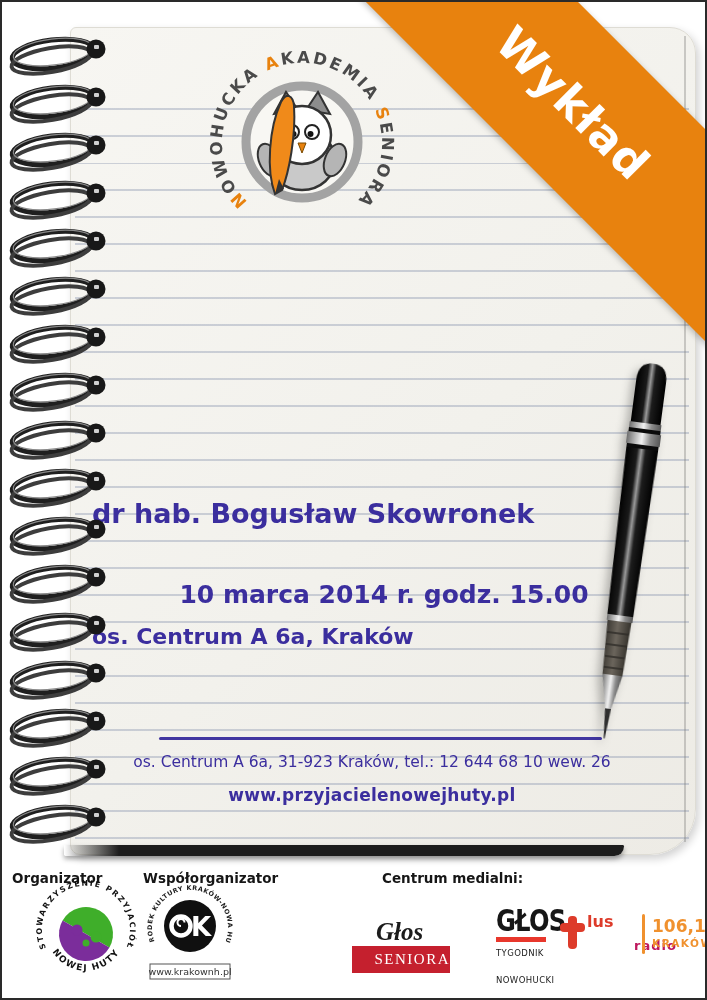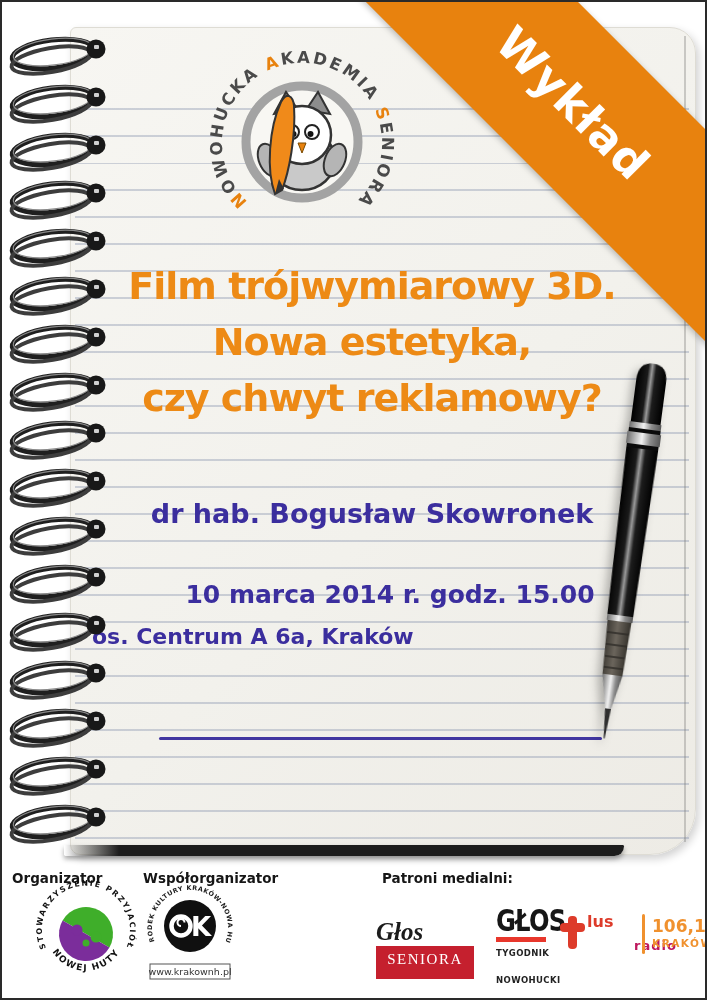--- a/index.html
+++ b/index.html
@@ -49,24 +49,24 @@
   
   .academy-logo{position:absolute;left:195px;top:30px;z-index:4;}
   
   .title{
     position:absolute;left:85px;top:256px;width:570px;z-index:2;
     text-align:center;font-weight:bold;font-size:38px;line-height:56px;
     letter-spacing:-1px;
   }
   .speaker{
     position:absolute;left:90px;top:496px;width:560px;z-index:2;
-    text-align:center;font-weight:bold;font-size:27px;
+    text-align:left;font-weight:bold;font-size:27px;
   }
   .date-line{
-    position:absolute;left:108px;top:578px;width:560px;z-index:2;
+    position:absolute;left:102px;top:578px;width:560px;z-index:2;
     text-align:center;font-weight:bold;font-size:25px;
   }
   .venue-line{
     position:absolute;left:90px;top:622px;width:560px;z-index:2;
     text-align:left;font-weight:bold;font-size:22px;
   }
   .rule-line{
     position:absolute;left:157px;top:735px;width:443px;height:3px;
     background:#4136a0;z-index:2;border-radius:2px;
   }
@@ -95,36 +95,36 @@
   .org-logo{position:absolute;left:28px;top:878px;z-index:2;}
   .ok-logo{position:absolute;left:134px;top:878px;z-index:2;}
   .dziennik{
     position:absolute;left:328px;top:893px;width:146px;height:25px;z-index:2;
     background:#c5202e;color:#fff;text-align:center;line-height:25px;
     font-family:"Liberation Serif",serif;font-weight:bold;font-size:15.5px;
     letter-spacing:.5px;
   }
   .glos-seniora{position:absolute;left:350px;top:918px;width:130px;height:56px;z-index:2;}
   .seniora-box{
-    position:absolute;left:0;top:26px;width:98px;height:33px;background:#c5202e;
-    color:#fff;text-align:center;line-height:27px;
-    font-family:"Liberation Serif",serif;font-size:15px;letter-spacing:1.5px;margin-left:24px;
+    position:absolute;left:0;top:26px;width:98px;height:27px;background:#c5202e;
+    color:#fff;text-align:right;line-height:27px;
+    font-family:"Liberation Serif",serif;font-size:15px;letter-spacing:1.5px;
   }
   .glos-script{
     position:absolute;left:24px;top:-2px;color:#1c1c1c;z-index:3;
     font-family:"Liberation Serif",serif;font-style:italic;font-weight:bold;
     font-size:25px;
   }
   .glos-tygodnik{position:absolute;left:494px;top:903px;width:70px;z-index:2;}
   .glos-word{
     font-size:31px;font-weight:bold;color:#161616;letter-spacing:-1px;
     transform:scaleX(.78);transform-origin:left;line-height:30px;
   }
   .glos-bar{width:50px;height:4.5px;background:#e8372c;margin-top:2px;}
-  .glos-sub{font-size:8.5px;font-weight:bold;color:#222;letter-spacing:.4px;margin-top:6px;line-height:11px;}
+  .glos-sub{font-size:8.5px;font-weight:normal;color:#222;letter-spacing:.4px;margin-top:6px;line-height:11px;}
   .plusradio{position:absolute;left:556px;top:908px;width:150px;height:52px;z-index:2;}
   .plus-cross-v{position:absolute;left:10px;top:6px;width:9px;height:33px;background:#dd3b2a;border-radius:4px;}
   .plus-cross-h{position:absolute;left:2px;top:13px;width:25px;height:9px;background:#dd3b2a;border-radius:4px;}
   .plus-lus{position:absolute;left:29px;top:2px;font-size:16px;font-weight:bold;color:#dd3b2a;}
   .plus-radio-word{position:absolute;left:36px;top:28px;font-size:13px;font-weight:bold;color:#be185d;letter-spacing:1px;margin-left:40px;}
   .plus-divider{position:absolute;left:84px;top:4px;width:3px;height:40px;background:#f0912e;border-radius:2px;}
   .plus-freq{position:absolute;left:94px;top:6px;font-size:17px;font-weight:bold;color:#f0912e;}
   .plus-fm{font-size:9.5px;}
   .plus-city{position:absolute;left:94px;top:27px;font-size:10.5px;font-weight:bold;color:#f0912e;letter-spacing:1.5px;}
 </style>
@@ -194,31 +194,28 @@
       <polygon points="78,162 82,147 87,157" fill="#333"></polygon>
     </g>
 
     <text font-size="16.5" font-weight="bold" letter-spacing="2.5">
       <textPath href="#acadArc" startOffset="50%" text-anchor="middle">
         <tspan fill="#E8820E">N</tspan><tspan fill="#4a4a4a">OWOHUCKA&nbsp;</tspan><tspan fill="#E8820E">A</tspan><tspan fill="#4a4a4a">KADEMIA&nbsp;</tspan><tspan fill="#E8820E">S</tspan><tspan fill="#4a4a4a">ENIORA</tspan>
       </textPath>
     </text>
   </svg>
 
-  <div class="title" style="color:#ED8A15">
-    <div>Film trójwymiarowy 3D.</div>
-    <div>Nowa estetyka,</div>
-    <div>czy chwyt reklamowy?</div>
-  </div>
 
   <div class="speaker" style="color:#3B2E9E">dr hab. Bogusław Skowronek</div>
   <div class="date-line" style="color:#3B2E9E">10 marca 2014 r. godz. 15.00</div>
   <div class="venue-line" style="color:#3B2E9E">os. Centrum A 6a, Kraków</div>
 
   <div class="rule-line"></div>
+  <div class="address-line" style="color:#3B2E9E">os. Centrum A 6a, 31-923 Kraków, tel.: 12 644 68 10 wew. 26</div>
+  <div class="website-line" style="color:#3B2E9E">www.przyjacielenowejhuty.pl</div>
 
   <svg class="pen" width="76" height="398" viewBox="0 0 76 398" aria-hidden="true">
     <defs>
       <linearGradient id="gCap" x1="0" y1="0" x2="1" y2="0">
         <stop offset="0" stop-color="#000"></stop>
           <stop offset=".35" stop-color="#1a1a1a"></stop>
         <stop offset=".48" stop-color="#9a9a9a"></stop>
           <stop offset=".62" stop-color="#1c1c1c"></stop>
         <stop offset="1" stop-color="#000"></stop>
       </linearGradient>
@@ -245,21 +242,21 @@
     <line x1="27" y1="276" x2="49" y2="276" stroke="#2e2b27" stroke-width="1.5"></line>
     <line x1="27" y1="288" x2="49" y2="288" stroke="#2e2b27" stroke-width="1.5"></line>
     <line x1="28" y1="300" x2="48" y2="300" stroke="#2e2b27" stroke-width="1.5"></line>
     <line x1="28" y1="311" x2="48" y2="311" stroke="#2e2b27" stroke-width="1.5"></line>
     <polygon points="28,318 48,318 41,352 35,352" fill="url(#gSilver)"></polygon>
     <polygon points="35,352 41,352 38.5,382 37.5,382" fill="#2f2f2f"></polygon>
   </svg>
 
   <div class="footer-label label-org">Organizator</div>
   <div class="footer-label label-coorg">Współorganizator</div>
-  <div class="footer-label label-patrons">Patroni medialni:</div>
+  <div class="footer-label label-patrons">Centrum medialni:</div>
 
   <svg class="org-logo" width="112" height="112" viewBox="0 0 112 112">
     <defs>
       <path id="orgTop" d="M 16 68 A 44 44 0 1 1 96 68" fill="none"></path>
       <path id="orgBot" d="M 19 64 A 39 39 0 0 0 93 64" fill="none"></path>
     </defs>
     <path d="M 79.4 67.5 L 32.6 40.5 A 27 27 0 0 1 79.4 67.5 Z" fill="#3FAE2A"></path>
     <path d="M 32.6 40.5 L 79.4 67.5 A 27 27 0 0 1 32.6 40.5 Z" fill="#7B2D9B"></path>
     <circle cx="66" cy="57" r="5.5" fill="#3FAE2A"></circle>
     <circle cx="47" cy="50" r="5.5" fill="#7B2D9B"></circle>

